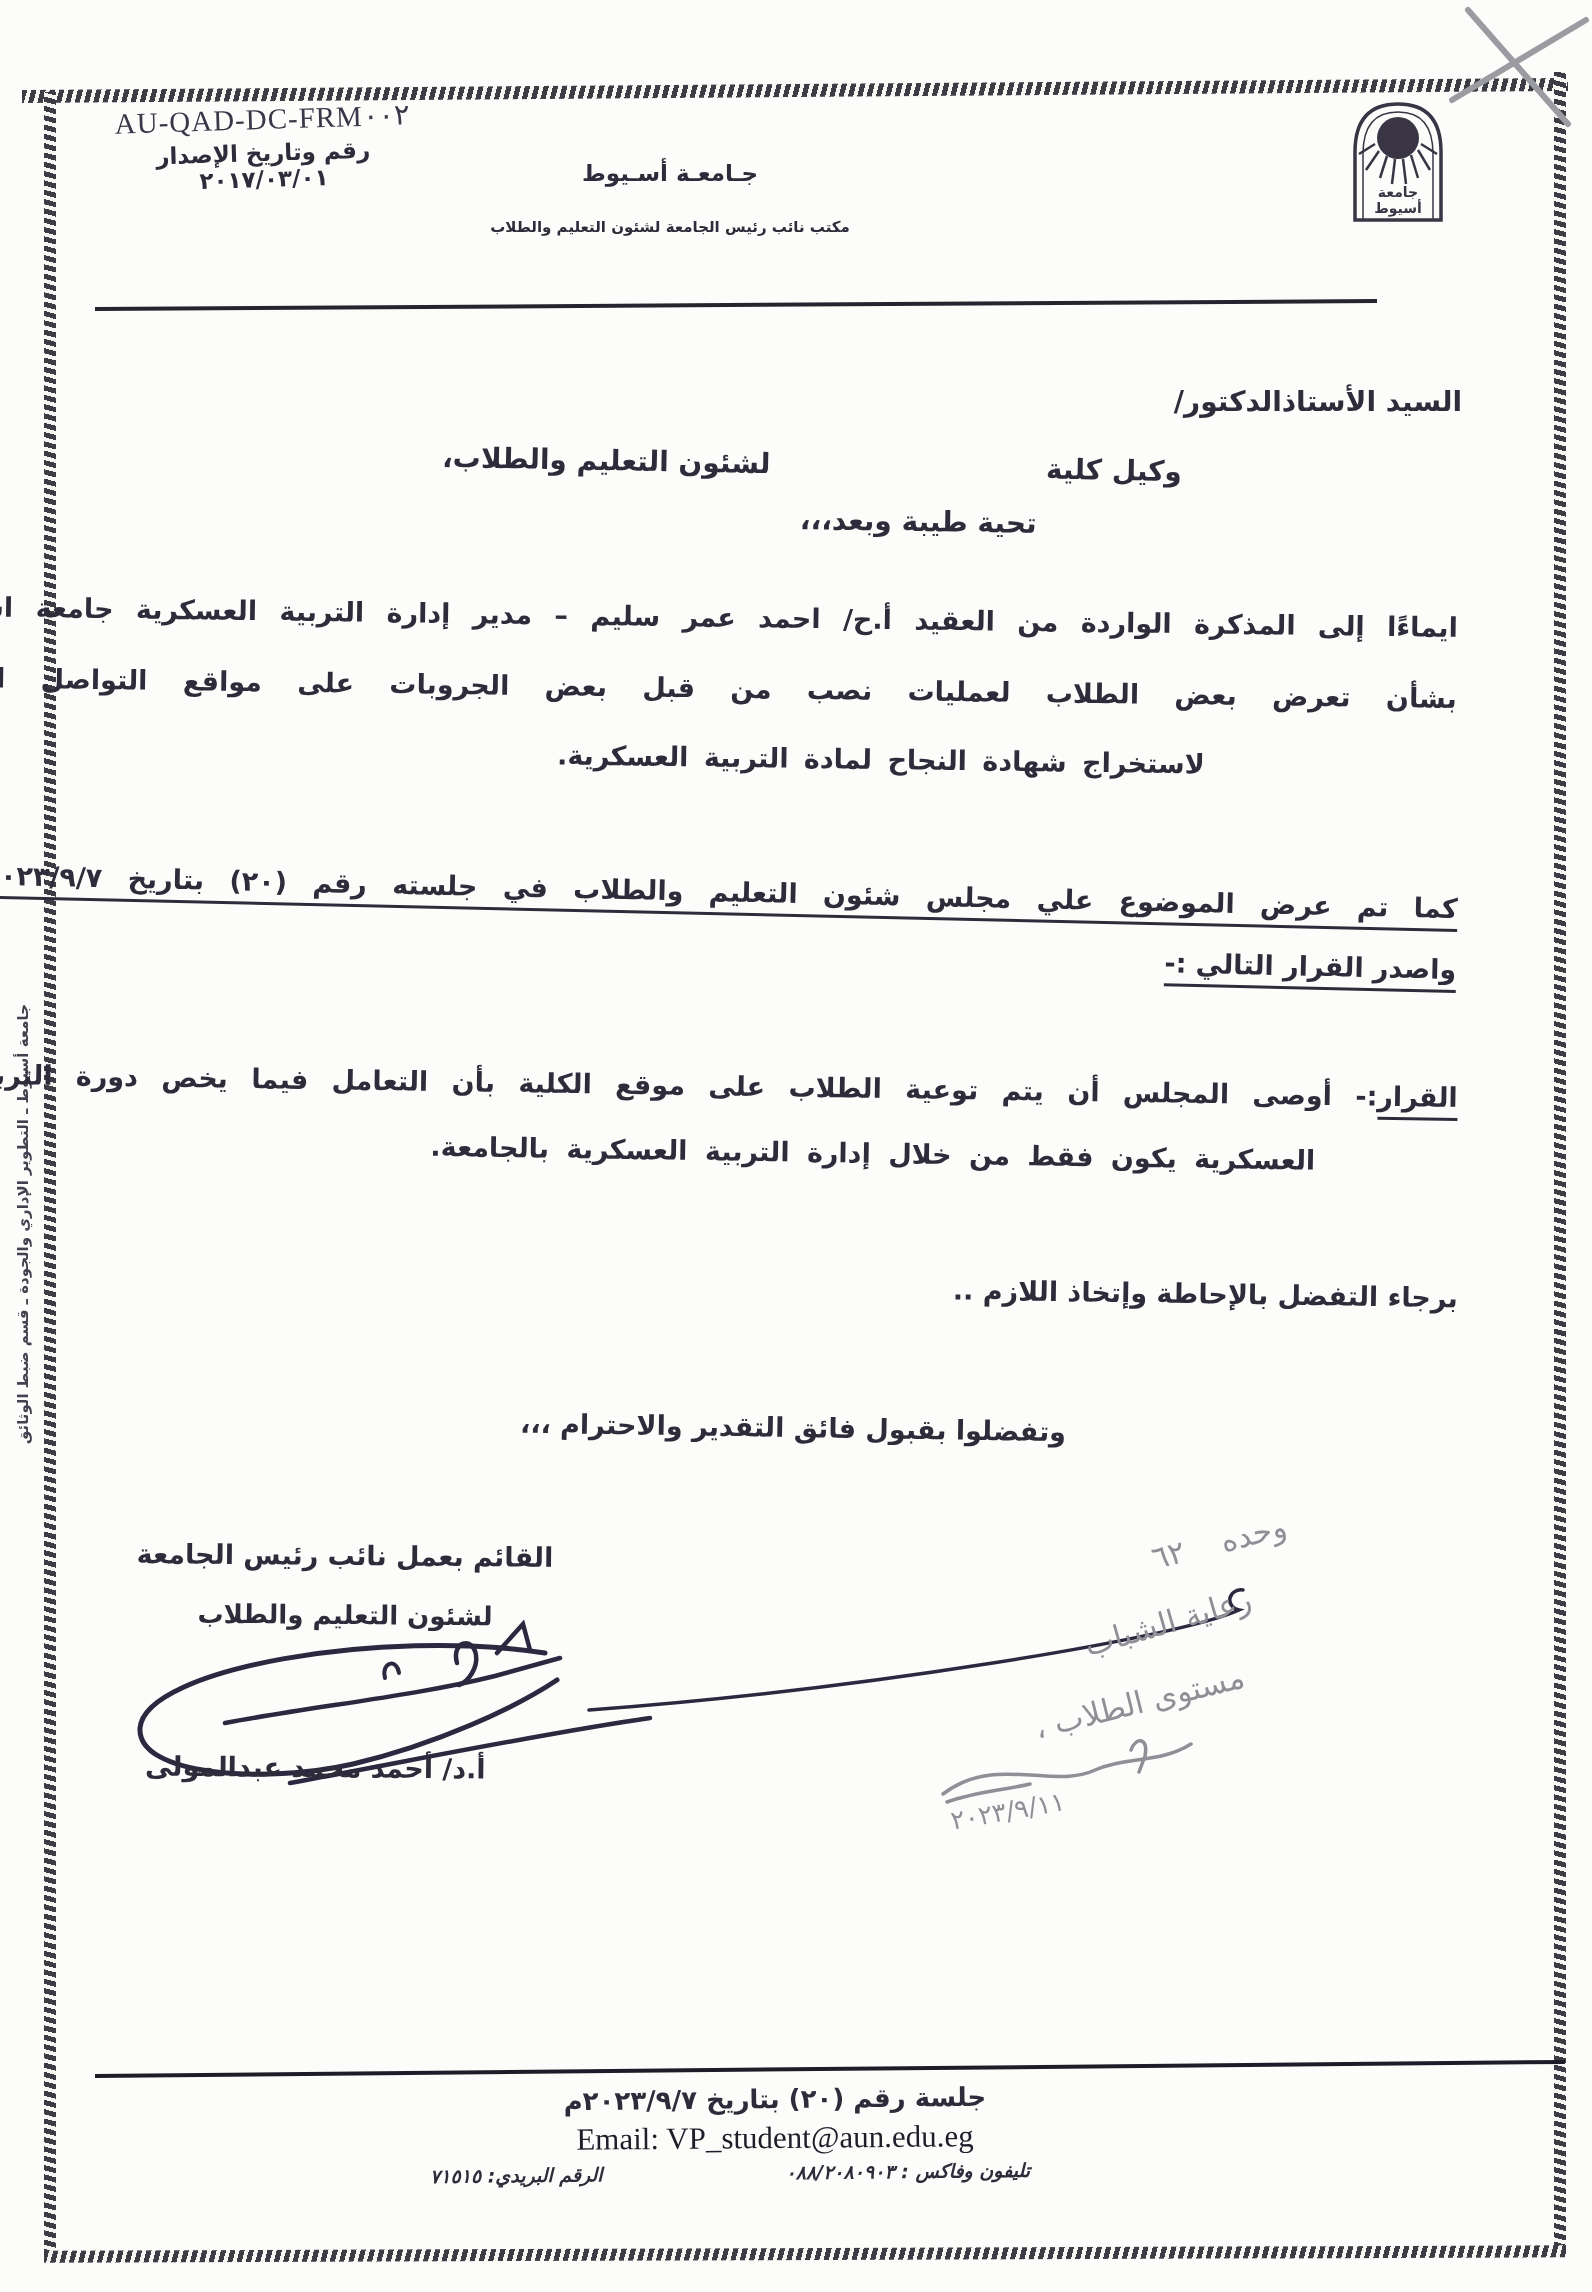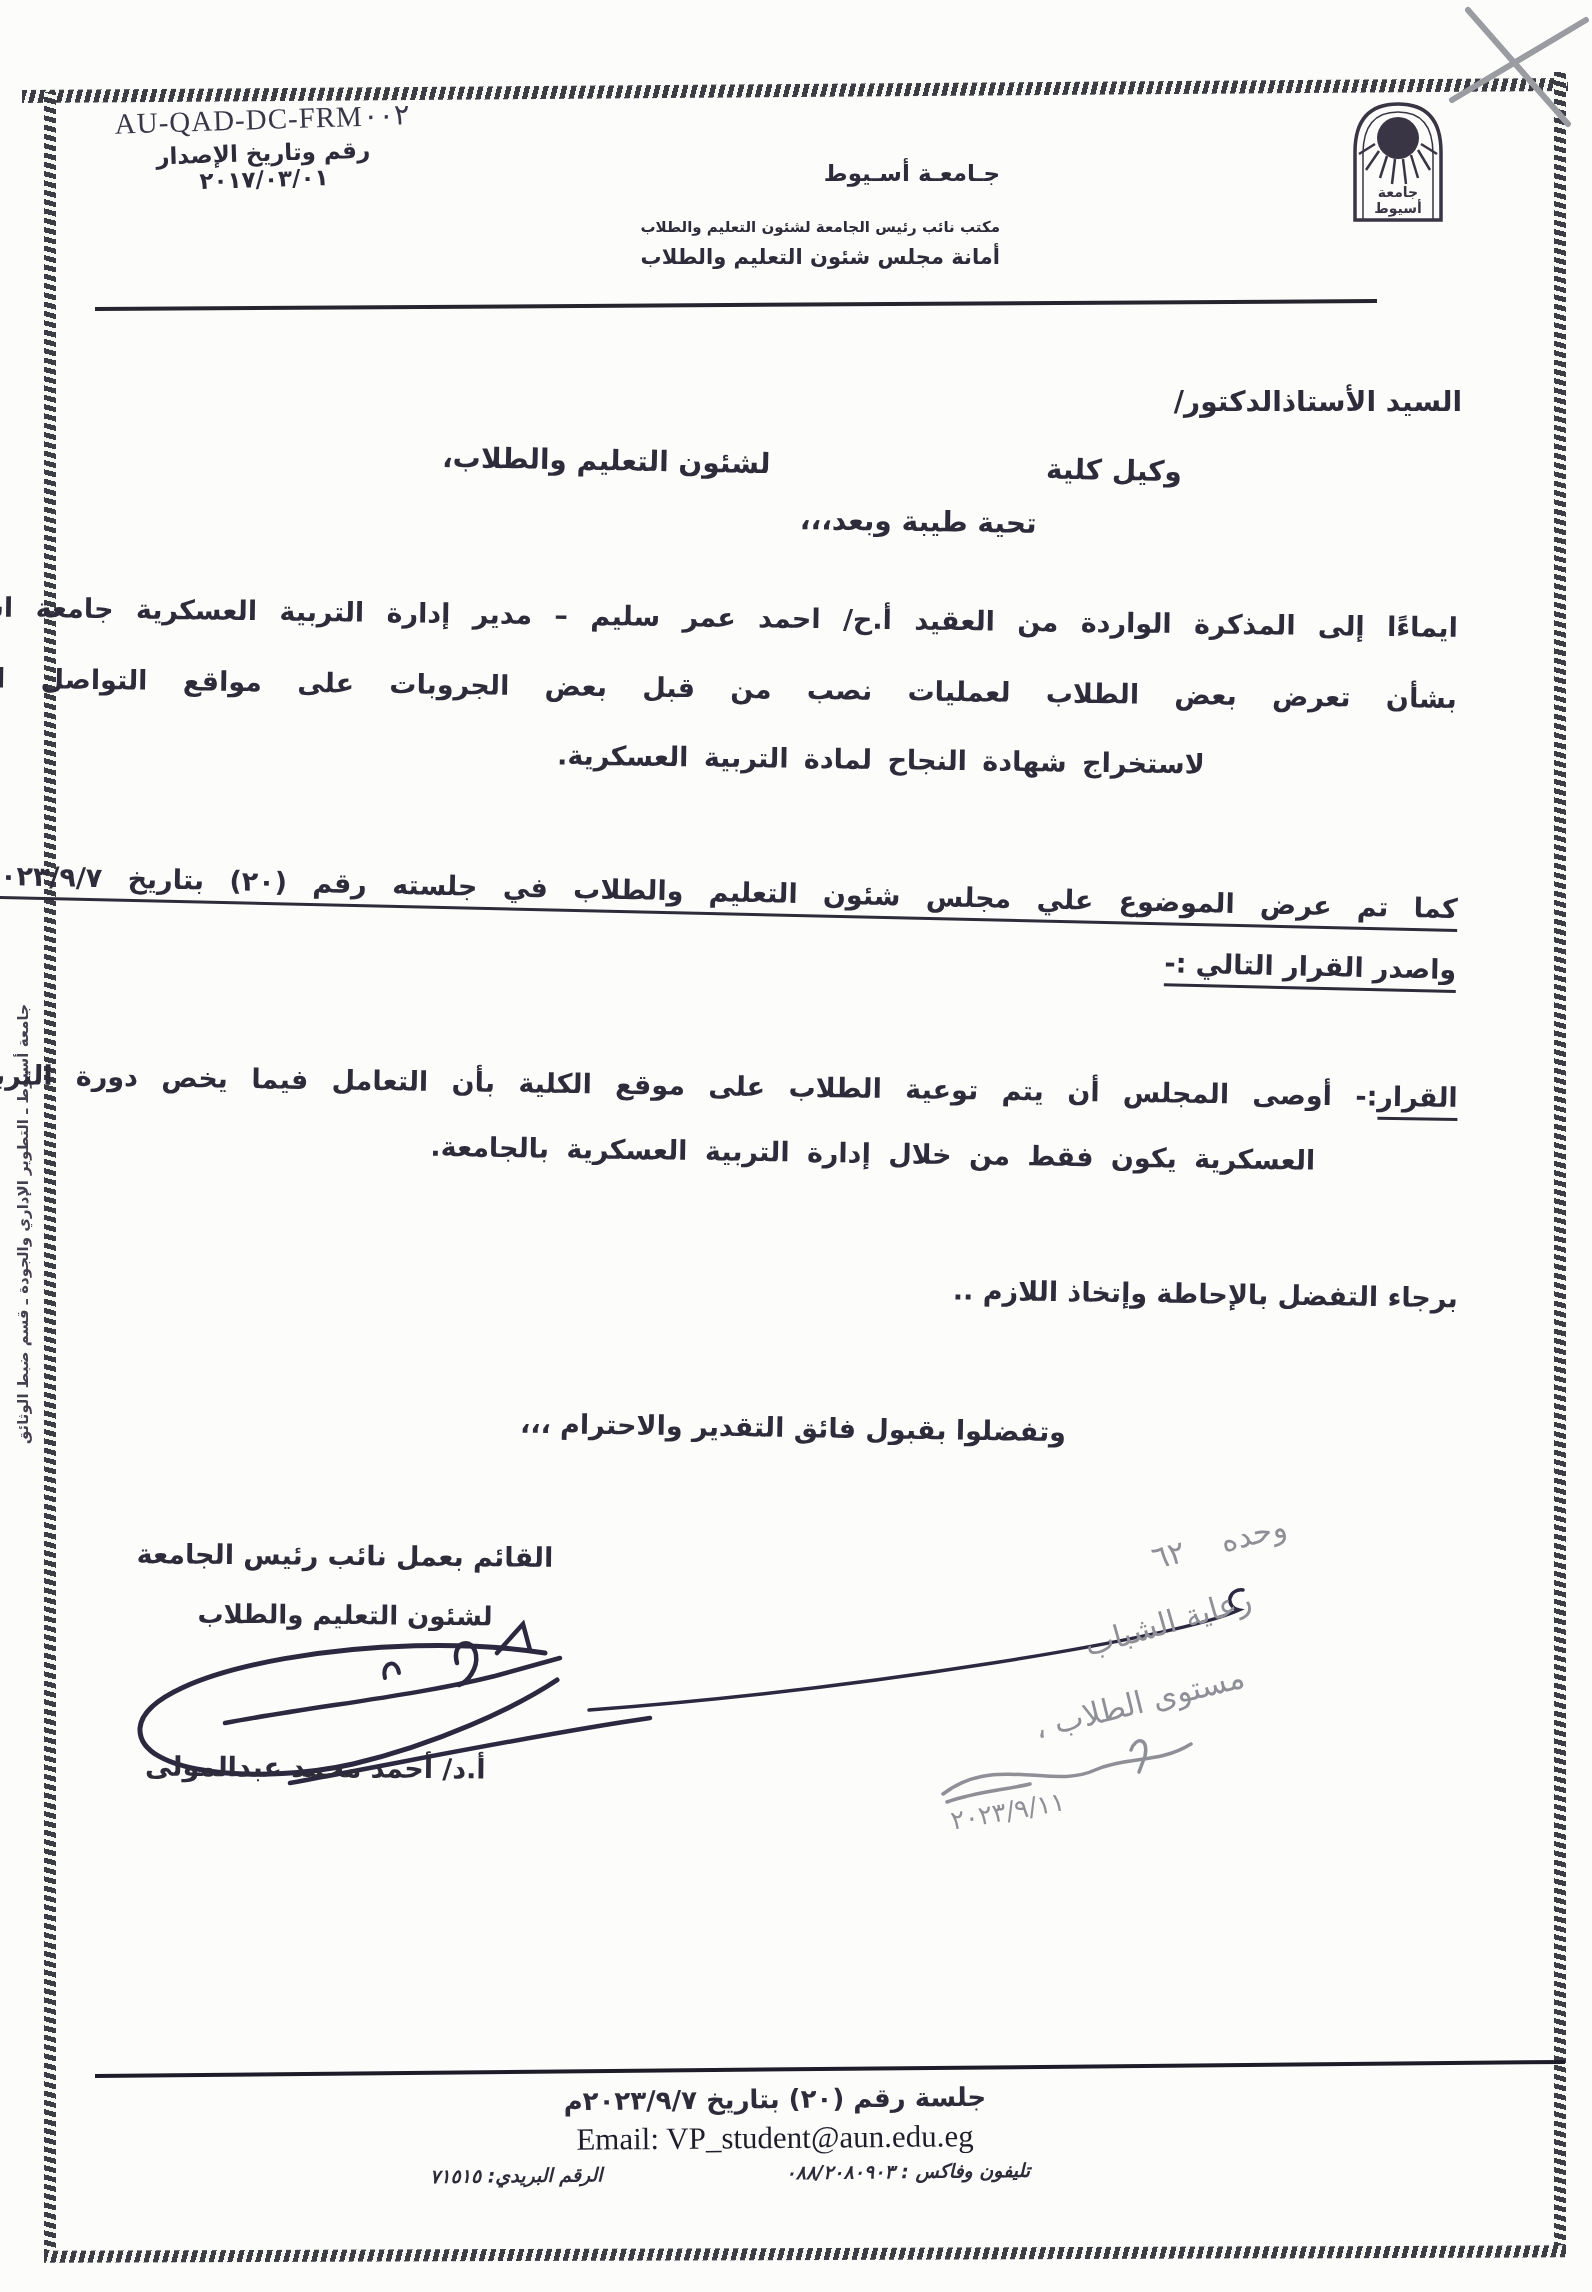--- a/index.html
+++ b/index.html
@@ -34,24 +34,23 @@
 </svg>
 
 <div class="abs rtl b nowrap" style="left:-188px;top:1206px;width:430px;height:26px;transform:rotate(-90deg);
             font-size:15px;color:#45404f;text-align:center;">جامعة أسيوط ـ التطوير الإداري والجودة ـ قسم ضبط الوثائق</div>
 
 <div class="abs" style="left:88px;top:102px;width:350px;transform:rotate(-1.8deg);text-align:center;">
   <div class="serif" style="font-size:29px;letter-spacing:1px;color:#3a3848;">AU-QAD-DC-FRM٠٠٢</div>
   <div class="rtl b" style="font-size:23px;margin-top:4px;">رقم وتاريخ الإصدار ٢٠١٧/٠٣/٠١</div>
 </div>
 
-<div class="abs rtl" style="left:340px;top:160px;width:660px;text-align:right;">
+<div class="abs rtl" style="left:340px;top:160px;width:660px;text-align:center;">
   <div class="b" style="font-size:23px;">جـامعـة أسـيوط</div>
   <div class="b" style="font-size:15px;margin-top:32px;">مكتب نائب رئيس الجامعة  لشئون التعليم والطلاب</div>
-  <div class="b" style="font-size:21px;margin-top:9px;">أمانة مجلس شئون التعليم والطلاب</div>
 </div>
 
 <svg class="abs" style="left:1348px;top:92px;" width="100" height="132" viewBox="0 0 100 132">
   <path d="M7 128 V60 Q7 12 50 12 Q93 12 93 60 V128 Z" fill="none" stroke="#3a3544" stroke-width="3.5"></path>
   <path d="M15 128 V62 Q15 20 50 20 Q85 20 85 62 V128" fill="none" stroke="#3a3544" stroke-width="1.5"></path>
   <circle cx="50" cy="46" r="21" fill="#3a3544"></circle>
   <g stroke="#3a3544" stroke-width="2.5">
     <line x1="27" y1="52" x2="11" y2="62"></line>
     <line x1="31" y1="59" x2="18" y2="78"></line>
     <line x1="39" y1="64" x2="32" y2="86"></line>

